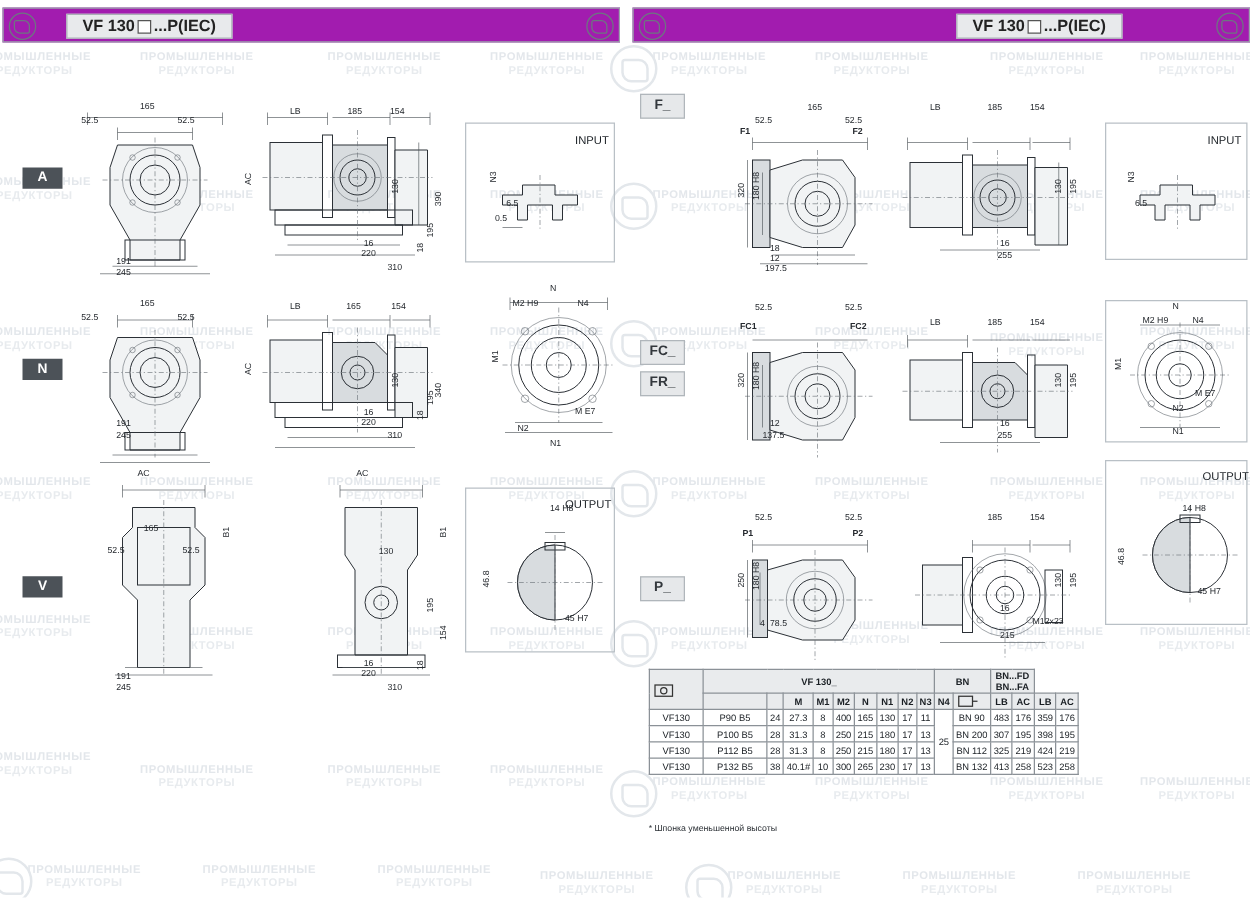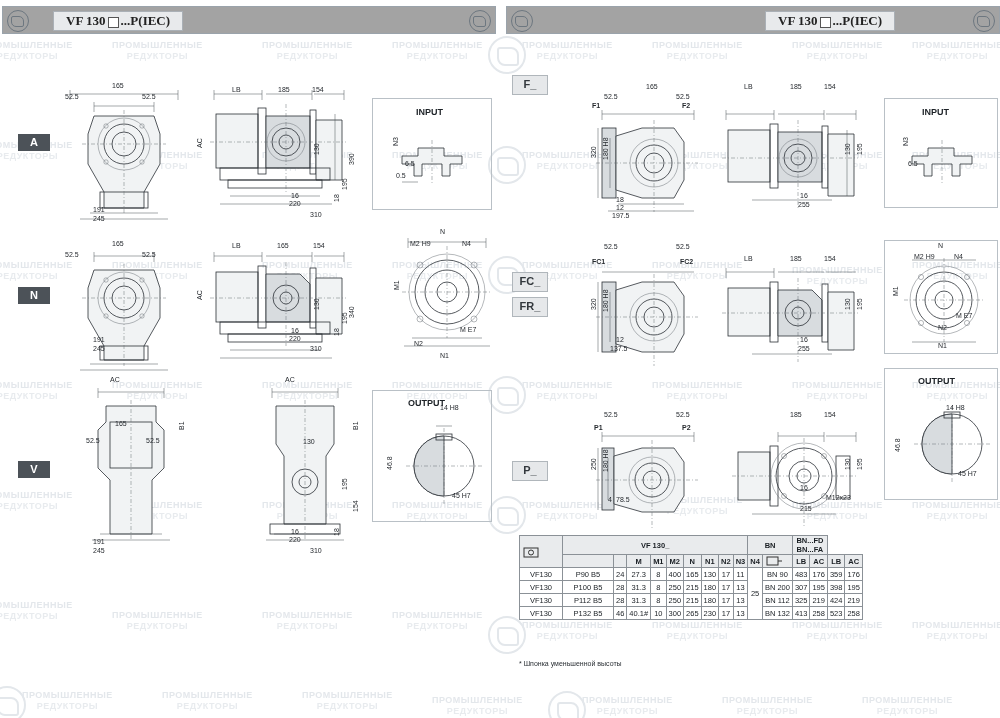--- a/index.html
+++ b/index.html
@@ -11,21 +11,21 @@
   .wm{position:absolute;color:#dfe3e8;font-size:9px;letter-spacing:.5px;
       text-align:center;line-height:11px;font-weight:bold;opacity:.85;
       pointer-events:none;white-space:nowrap;}
   .wm .l2{display:block;color:#e4e8ec;}
   .wmlogo{position:absolute;width:34px;height:34px;border:2px solid #e3e7eb;
       border-radius:50%;pointer-events:none;}
   .wmlogo:after{content:"";position:absolute;left:7px;top:9px;width:18px;height:15px;
       border:2px solid #e3e7eb;border-radius:3px 8px 3px 8px;}
 
   
-  .titlebar{position:absolute;height:26px;border:1px solid #9aa3ab;background:#a3a3a3;font-family:Liberation Serif, serif;}
+  .titlebar{position:absolute;height:26px;border:1px solid #9aa3ab;background:#a21caf;}
   .tb-left{left:2px;top:6px;width:492px;}
   .tb-right{left:506px;top:6px;width:492px;}
   .tb-logo{position:absolute;left:4px;top:3px;width:20px;height:20px;border:1.5px solid #6d7780;border-radius:50%;}
   .tb-logo:after{content:"";position:absolute;left:3px;top:5px;width:11px;height:9px;border:1.5px solid #6d7780;border-radius:2px 5px 2px 5px;}
   .tb-logo2{position:absolute;right:4px;top:3px;width:20px;height:20px;border:1.5px solid #6d7780;border-radius:50%;}
   .tb-logo2:after{content:"";position:absolute;left:3px;top:5px;width:11px;height:9px;border:1.5px solid #6d7780;border-radius:2px 5px 2px 5px;}
   .tb-title{position:absolute;top:4px;height:18px;line-height:18px;background:#e8eaec;
       border:1px solid #aab0b6;font-weight:bold;font-size:13px;padding:0 12px;color:#222;}
   .tb-title .box{display:inline-block;width:9px;height:9px;border:1px solid #555;
       margin:0 2px;vertical-align:middle;background:#fff;}
@@ -38,21 +38,21 @@
       text-align:center;line-height:17px;height:17px;}
   .tag-light{position:absolute;background:#e6e8ea;border:1px solid #b0b6bb;color:#33383d;
       font-size:11px;font-weight:bold;text-align:center;line-height:16px;height:18px;}
 
   
   .dwg{position:absolute;}
   .lbl{position:absolute;font-size:7px;color:#25292e;white-space:nowrap;}
   .lbl.b{font-weight:bold;}
   .lblv{position:absolute;font-size:7px;color:#25292e;white-space:nowrap;
       transform-origin:0 0;transform:rotate(-90deg);}
-  .hd{position:absolute;font-size:9px;font-weight:bold;color:#1d2227;}
+  .hd{position:absolute;font-size:9px;font-weight:normal;color:#1d2227;margin-left:44px;}
 
   
   .tblwrap{position:absolute;left:519px;top:535px;width:479px;}
   table.spec{border-collapse:collapse;font-size:7.5px;}
   table.spec td,table.spec th{border:1px solid #8b9197;padding:0 2px;text-align:center;
       height:12px;font-weight:normal;color:#1a1f24;}
   table.spec th{background:#e9ebed;font-weight:bold;}
   .note{position:absolute;left:519px;top:660px;font-size:7px;color:#2a2f34;}
 
   svg{display:block;overflow:visible;}
@@ -692,21 +692,21 @@
             <td>13</td>
             <td>BN 112</td>
             <td>325</td>
             <td>219</td>
             <td>424</td>
             <td>219</td>
           </tr>
           <tr>
             <td>VF130</td>
             <td>P132 B5</td>
-            <td>46</td>
+            <td>38</td>
             <td>40.1#</td>
             <td>10</td>
             <td>300</td>
             <td>265</td>
             <td>230</td>
             <td>17</td>
             <td>13</td>
             <td>BN 132</td>
             <td>413</td>
             <td>258</td>

